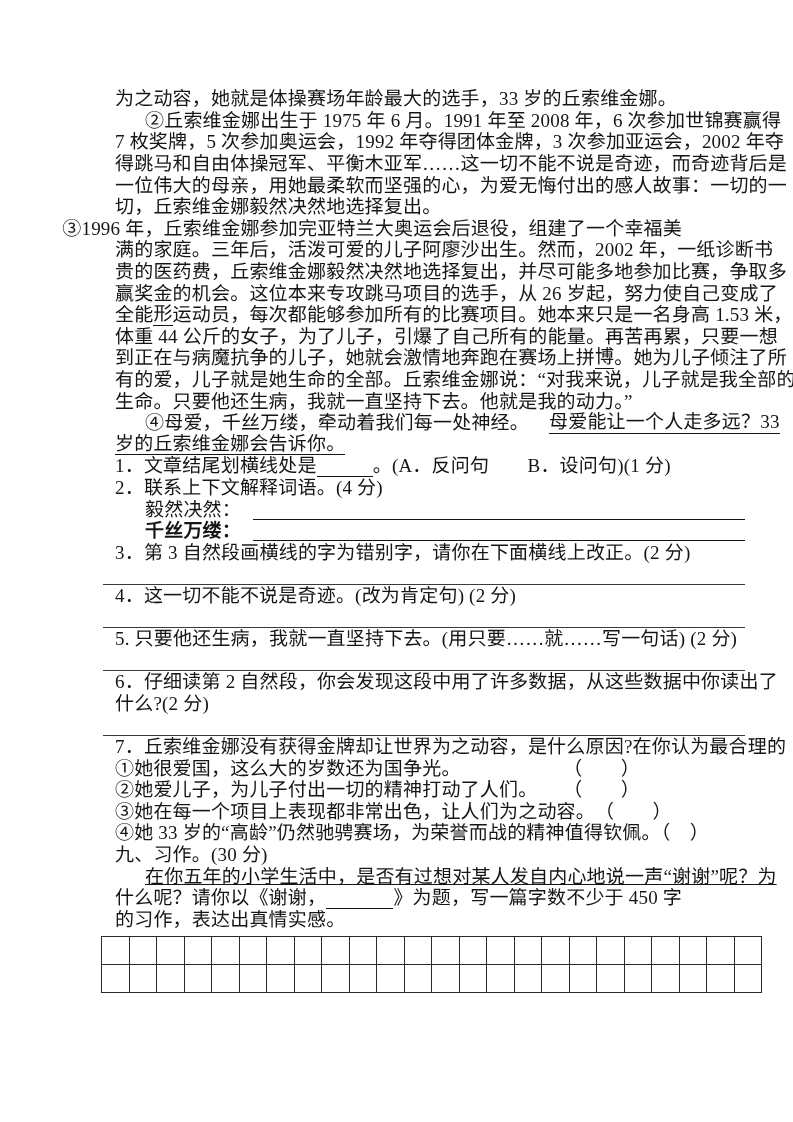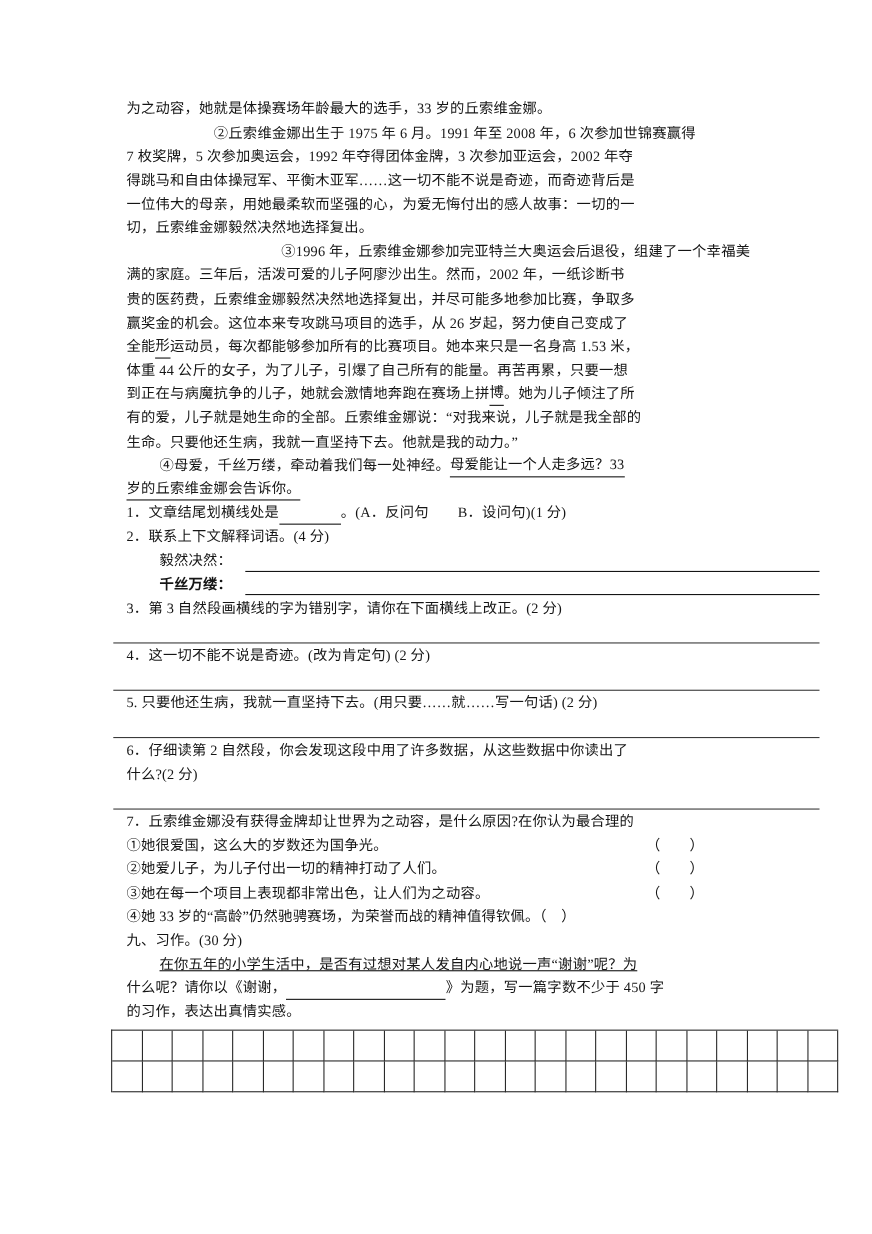--- a/index.html
+++ b/index.html
@@ -9,56 +9,56 @@
   body {
     width:793px; height:1122px;
     color:var(--ink);
     font-family:"Liberation Serif","DejaVu Serif",serif;
     overflow:hidden;
   }
   .page { width:793px; height:1122px; padding:88px 111px 0 115px; background:var(--paper); }
   .doc-lines { width:100%; }
   .line {
     display:flex; align-items:flex-end;
-    height:21.6px; line-height:21.3px; font-size:13px;
+    height:21.6px; line-height:21.3px; font-size:19px;
     white-space:pre; letter-spacing:0.2px;
   }
   .line .u { border-bottom:1px solid var(--ink); }
   .blank { display:inline-block; border-bottom:1px solid var(--ink); height:17px; align-self:flex-end; }
   .fill { flex:1 1 auto; }
   .push { margin-left:auto; margin-right:42px; }
   .extend { margin-right:-63px;gap:12px; }
   .answer-hr { border-bottom:1px solid #3a3a3a; margin-left:-12px; margin-right:-63px; }
   .writing-grid {
     display:grid; margin:6px 0 0 -14px; width:661px;
     border-top:1.5px solid #2a2a2a; border-left:1.5px solid #2a2a2a;
   }
   .grid-cell { height:28px; border-right:1px solid #2a2a2a; border-bottom:1px solid #2a2a2a; }
 </style>
 </head>
 <body>
 
 <div class="page">
   <div class="doc-lines">
       <div class="line"><span>为之动容，她就是体操赛场年龄最大的选手，33 岁的丘索维金娜。</span></div>
-      <div class="line" style="padding-left: 30px; justify-content: center;"><span>②丘索维金娜出生于 1975 年 6 月。1991 年至 2008 年，6 次参加世锦赛赢得</span></div>
+      <div class="line" style="padding-left: 30px;"><span>②丘索维金娜出生于 1975 年 6 月。1991 年至 2008 年，6 次参加世锦赛赢得</span></div>
       <div class="line"><span>7 枚奖牌，5 次参加奥运会，1992 年夺得团体金牌，3 次参加亚运会，2002 年夺</span></div>
       <div class="line"><span>得跳马和自由体操冠军、平衡木亚军……这一切不能不说是奇迹，而奇迹背后是</span></div>
       <div class="line"><span>一位伟大的母亲，用她最柔软而坚强的心，为爱无悔付出的感人故事：一切的一</span></div>
       <div class="line"><span>切，丘索维金娜毅然决然地选择复出。</span></div>
       <div class="line" style="padding-left: 30px; justify-content: flex-end;"><span>③1996 年，丘索维金娜参加完亚特兰大奥运会后退役，组建了一个幸福美</span></div>
       <div class="line"><span>满的家庭。三年后，活泼可爱的儿子阿廖沙出生。然而，2002 年，一纸诊断书</span></div>
       <div class="line"><span>贵的医药费，丘索维金娜毅然决然地选择复出，并尽可能多地参加比赛，争取多</span></div>
       <div class="line"><span>赢奖金的机会。这位本来专攻跳马项目的选手，从 26 岁起，努力使自己变成了</span></div>
       <div class="line"><span>全能</span><span class="u">形</span><span>运动员，每次都能够参加所有的比赛项目。她本来只是一名身高 1.53 米，</span></div>
       <div class="line"><span>体重 44 公斤的女子，为了儿子，引爆了自己所有的能量。再苦再累，只要一想</span></div>
       <div class="line"><span>到正在与病魔抗争的儿子，她就会激情地奔跑在赛场上拼</span><span class="u">博</span><span>。她为儿子倾注了所</span></div>
       <div class="line"><span>有的爱，儿子就是她生命的全部。丘索维金娜说：“对我来说，儿子就是我全部的</span></div>
       <div class="line"><span>生命。只要他还生病，我就一直坚持下去。他就是我的动力。”</span></div>
-      <div class="line" style="padding-left: 30px;"><span>④母爱，千丝万缕，牵动着我们每一处神经。</span><span class="u">母爱能让一个人走多远？33</span></div>
+      <div class="line" style="padding-left: 30px; gap: 20px;"><span>④母爱，千丝万缕，牵动着我们每一处神经。</span><span class="u">母爱能让一个人走多远？33</span></div>
       <div class="line"><span class="u">岁的丘索维金娜会告诉你。</span></div>
       <div class="line"><span>1．文章结尾划横线处是</span><span class="blank" style="width: 56px;"></span><span>。(A．反问句　　B．设问句)(1 分)</span></div>
       <div class="line"><span>2．联系上下文解释词语。(4 分)</span></div>
       <div class="line extend" style="padding-left: 30px;"><span>毅然决然：</span><span class="blank fill"></span></div>
       <div class="line extend" style="padding-left: 30px; font-weight: bold;"><span>千丝万缕：</span><span class="blank fill"></span></div>
       <div class="line"><span>3．第 3 自然段画横线的字为错别字，请你在下面横线上改正。(2 分)</span></div>
       <div class="line answer-hr"></div>
       <div class="line"><span>4．这一切不能不说是奇迹。(改为肯定句) (2 分)</span></div>
       <div class="line answer-hr"></div>
       <div class="line"><span>5. 只要他还生病，我就一直坚持下去。(用只要……就……写一句话) (2 分)</span></div>

